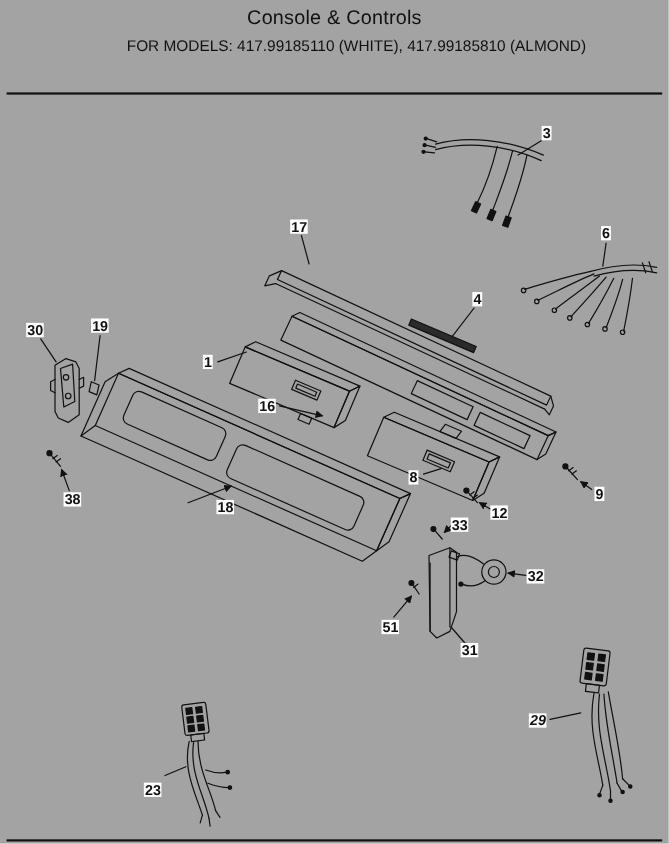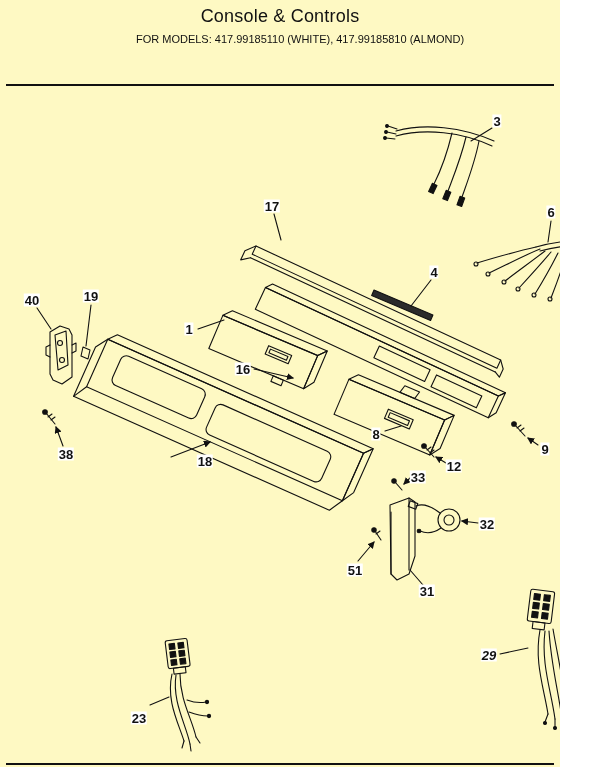--- a/index.html
+++ b/index.html
@@ -1,20 +1,20 @@
 <!DOCTYPE html>
 <html><head>
 <meta charset="utf-8">
 <style>
   html,body{margin:0;padding:0;background:#fff;}
-  #page{position:relative;width:560px;height:767px;background:#fef9c3;color:#111;
+  #page{position:relative;width:608px;height:767px;background:#a3a3a3;color:#111;
         font-family:"Liberation Sans",sans-serif;overflow:hidden;}
   .header{position:absolute;top:6px;left:0;width:100%;text-align:center;}
   .title{font-size:18px;font-weight:400;margin:0;letter-spacing:.2px;}
-  .subtitle{font-size:11px;margin-top:6px;margin-left:40px;}
+  .subtitle{font-size:14px;margin-top:6px;margin-left:40px;}
   .rule{position:absolute;left:6px;right:6px;top:84px;height:2px;background:#111;}
   .rule-bottom{position:absolute;left:6px;right:6px;top:763px;height:1.5px;background:#111;}
   svg.art{position:absolute;left:0;top:0;}
   #callout-layer{position:absolute;left:0;top:0;width:100%;height:100%;}
   .callout{position:absolute;transform:translate(-50%,-50%);font-weight:bold;
            font-size:13px;line-height:1;background:#fff;padding:0 1px;}
 </style>
 </head>
 <body>
 
@@ -251,21 +251,21 @@
         <path d="M150,705 L169,697"></path>
       </g>
     </g>
   </svg>
 
   <div id="callout-layer">
       <span class="callout" style="left: 497px; top: 121px;">3</span>
       <span class="callout" style="left: 551px; top: 212px;">6</span>
       <span class="callout" style="left: 272px; top: 206px;">17</span>
       <span class="callout" style="left: 434px; top: 272px;">4</span>
-      <span class="callout" style="left: 32px; top: 300px;">40</span>
+      <span class="callout" style="left: 32px; top: 300px;">30</span>
       <span class="callout" style="left: 91px; top: 296px;">19</span>
       <span class="callout" style="left: 189px; top: 329px;">1</span>
       <span class="callout" style="left: 243px; top: 369px;">16</span>
       <span class="callout" style="left: 376px; top: 434px;">8</span>
       <span class="callout" style="left: 545px; top: 449px;">9</span>
       <span class="callout" style="left: 454px; top: 466px;">12</span>
       <span class="callout" style="left: 160px; top: 461px; margin-left: 45px;">18</span>
       <span class="callout" style="left: 66px; top: 454px;">38</span>
       <span class="callout" style="left: 418px; top: 477px;">33</span>
       <span class="callout" style="left: 487px; top: 524px;">32</span>

